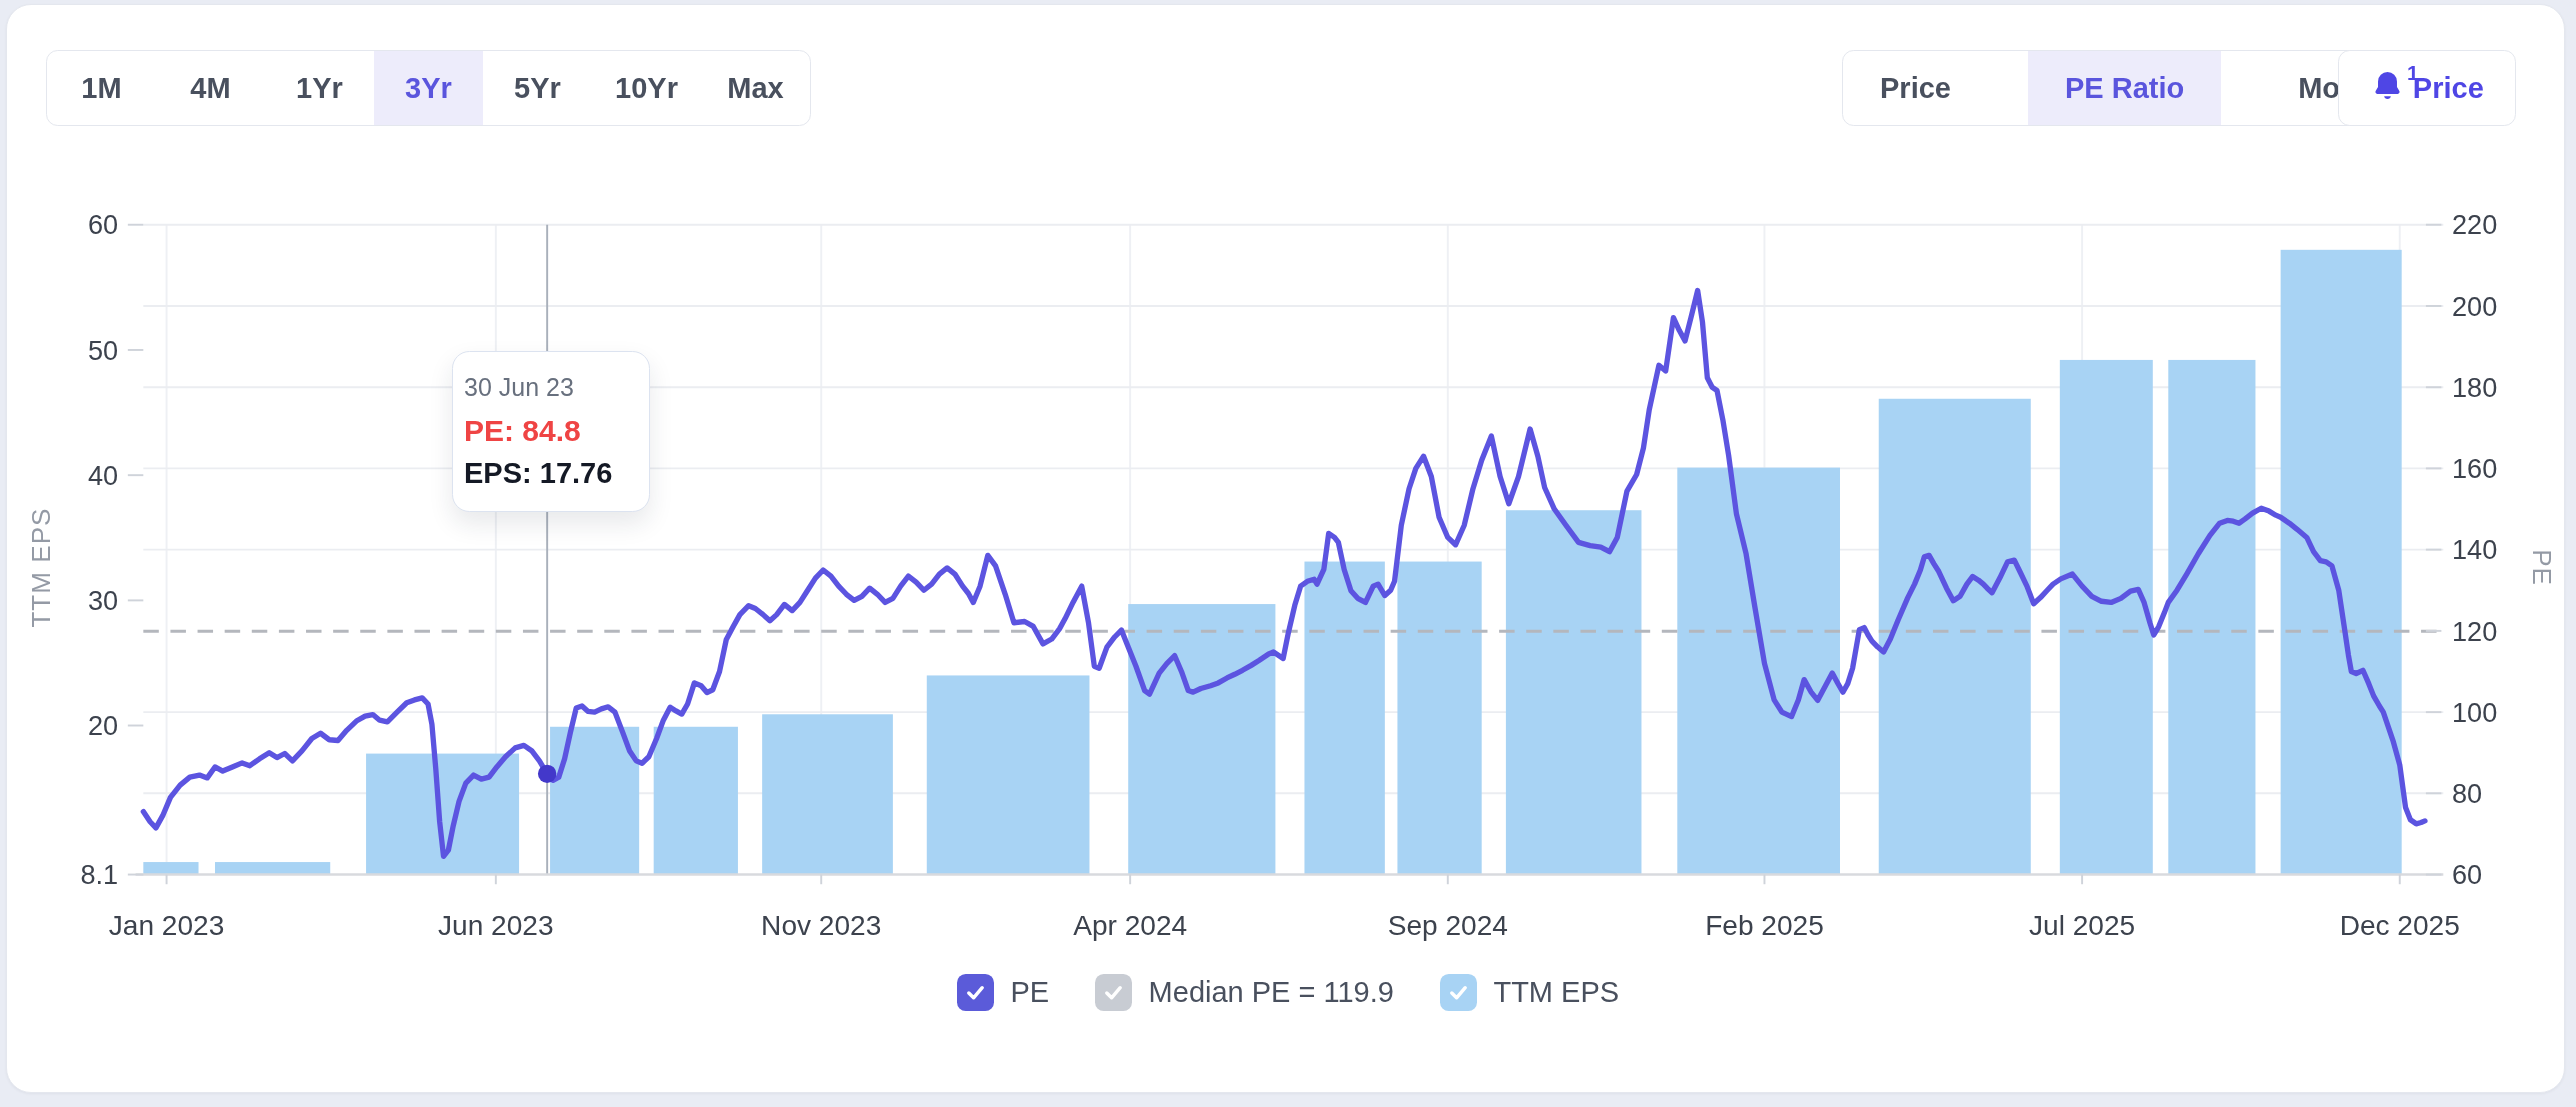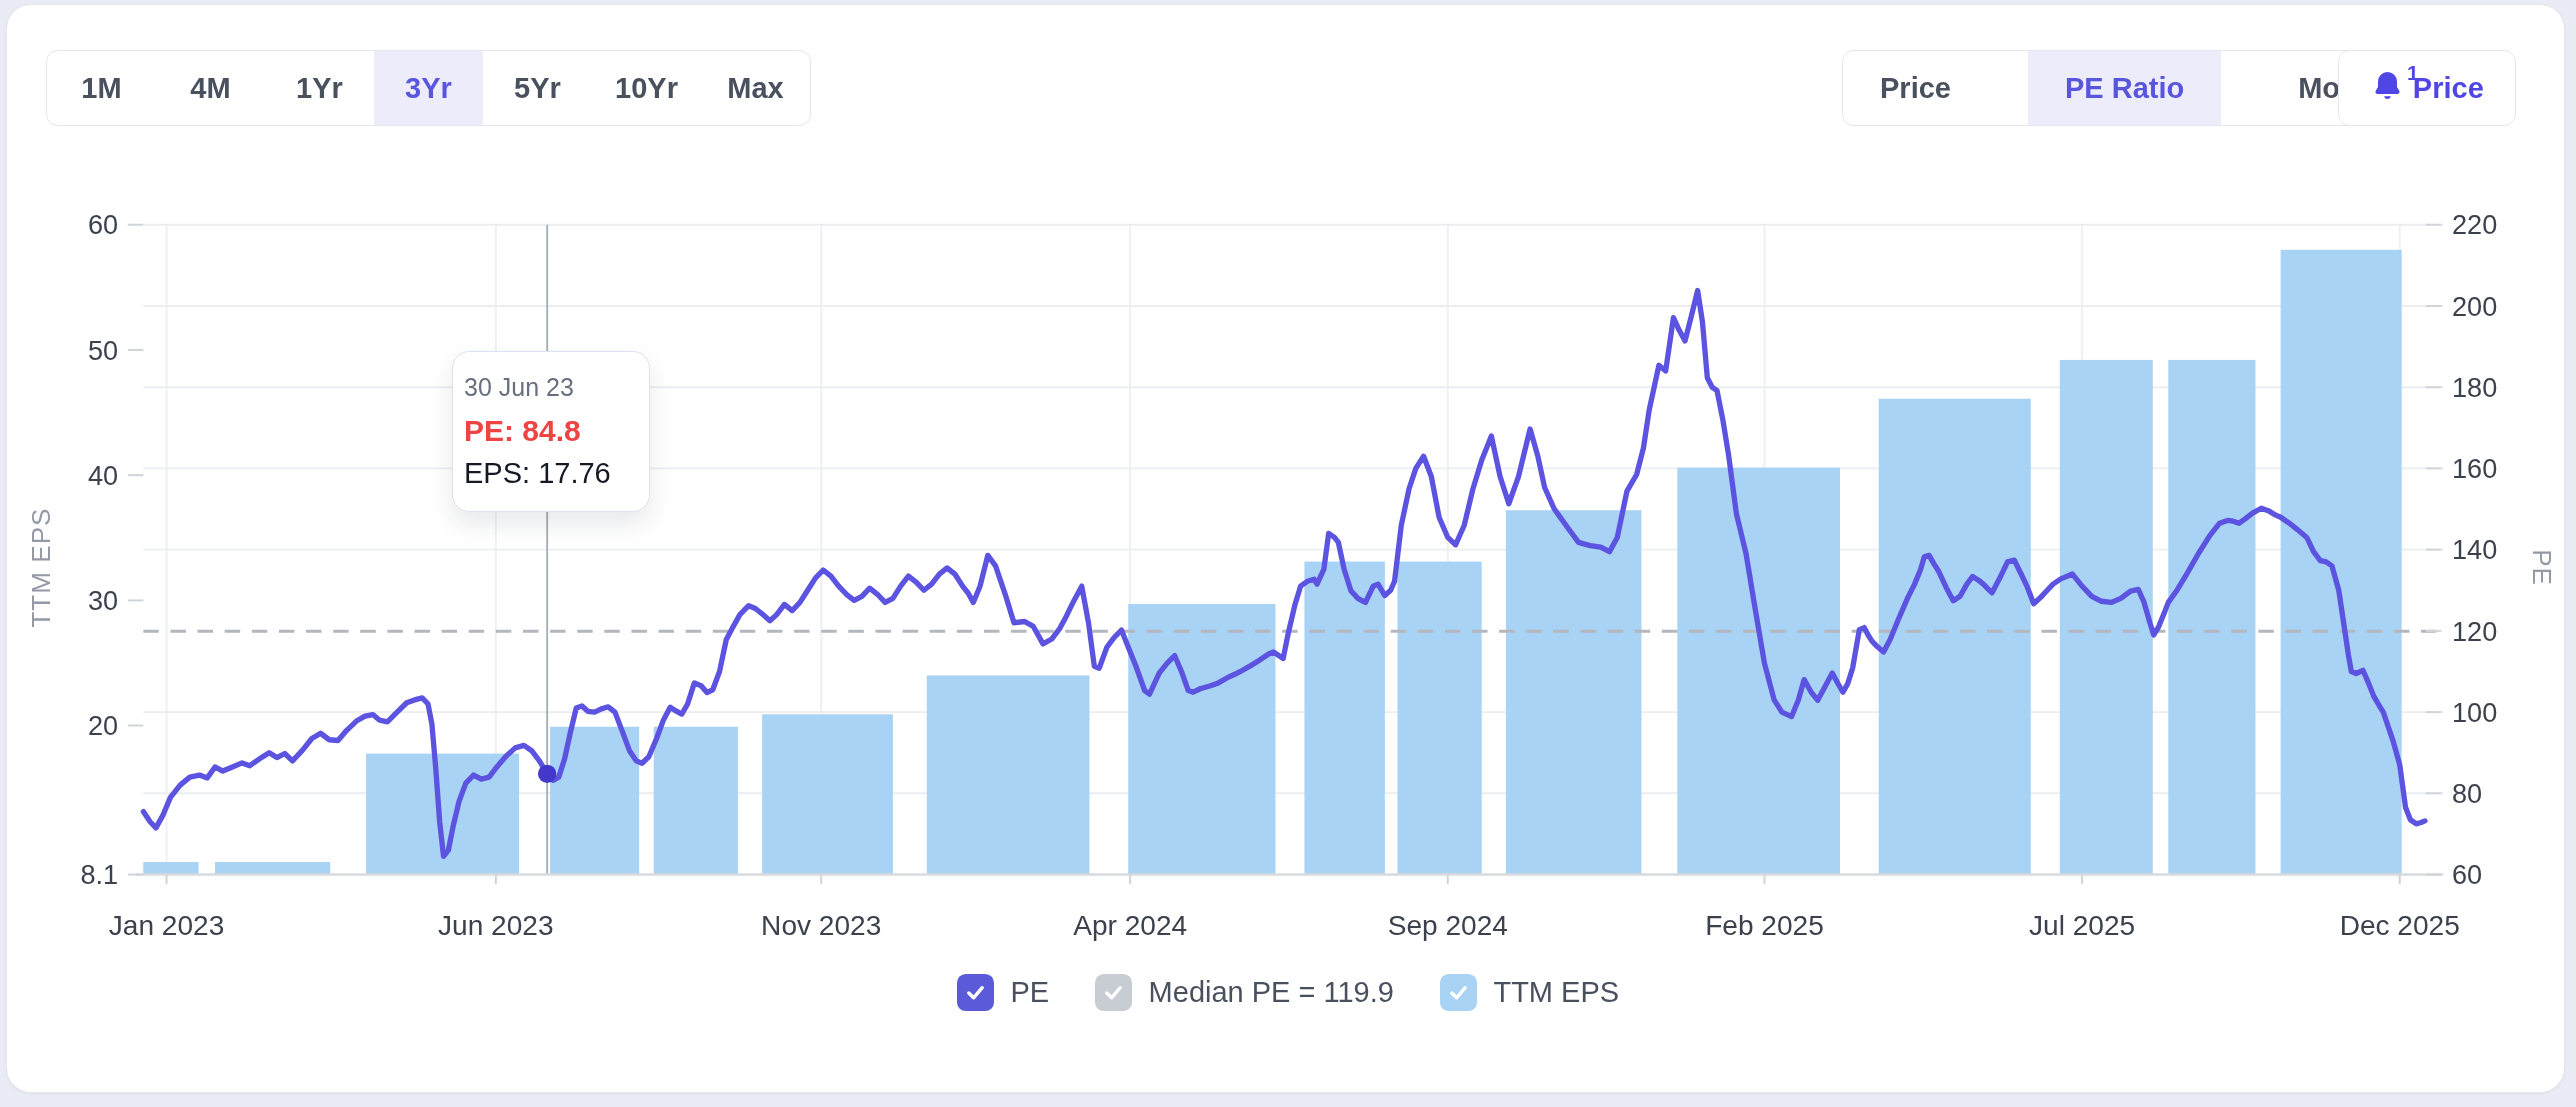--- a/index.html
+++ b/index.html
@@ -49,21 +49,21 @@
   #chart-svg text{font-family:"Liberation Sans","DejaVu Sans",sans-serif;}
   .axis-name{fill:var(--axis-name,#949aa5);font-size:27px;letter-spacing:1px;}
   
   .tooltip{
     position:absolute;left:452px;top:351px;width:198px;box-sizing:border-box;
     background:#fff;border:1.9px solid var(--tooltip-border,#dce3f0);border-radius:17.4px;
     padding:21px 11px;box-shadow:0 11.6px 25px rgba(30,41,59,.10);white-space:nowrap;
   }
   .tt-date{font-size:25px;color:#68707e;margin-bottom:11.6px;}
   .tt-pe{font-size:30px;color:#ef4444;font-weight:700;margin-bottom:9.7px;}
-  .tt-eps{font-size:29px;color:#141925;font-weight:400;}
+  .tt-eps{font-size:29px;color:#141925;font-weight:700;}
   
   .legend{
     position:absolute;left:0;top:974px;width:2576px;
     display:flex;justify-content:center;align-items:center;gap:46px;
   }
   .legend-item{display:flex;align-items:center;gap:16.5px;cursor:default;}
   .legend-box{
     width:37px;height:37px;border-radius:8.7px;flex:0 0 auto;
     display:flex;align-items:center;justify-content:center;cursor:pointer;
   }

